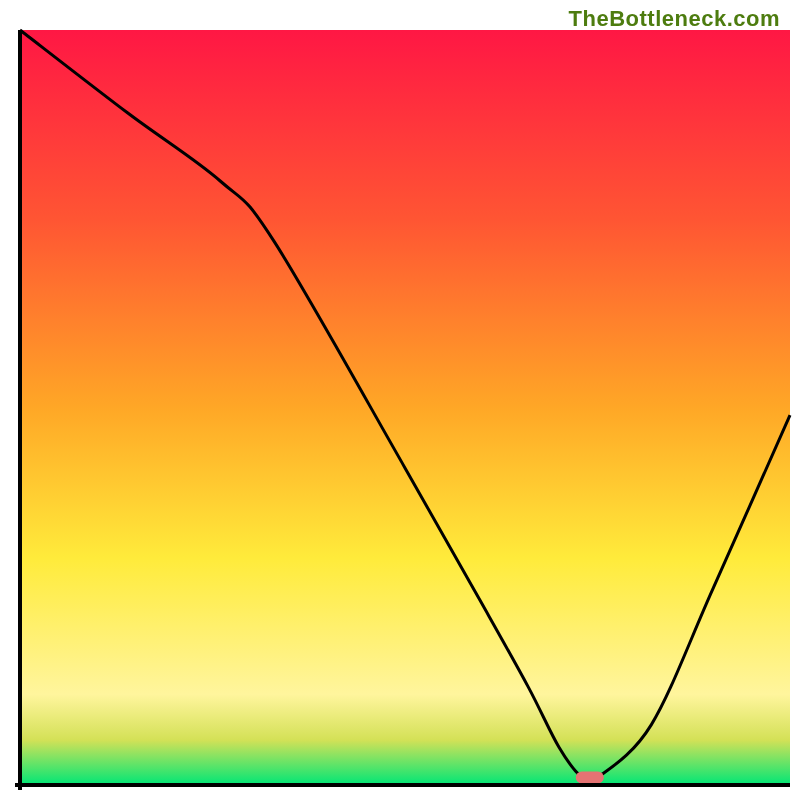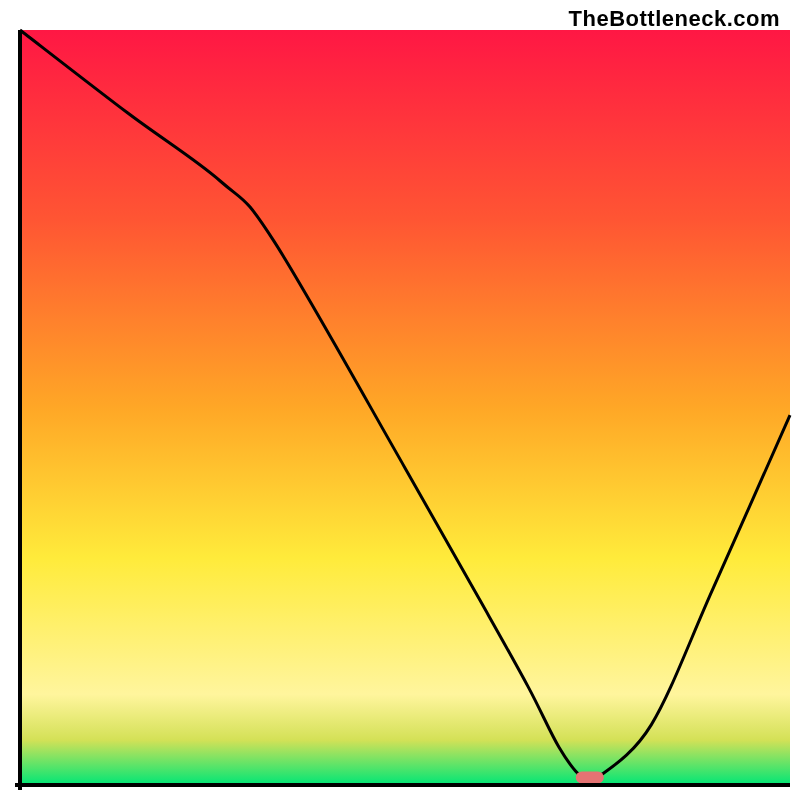--- a/index.html
+++ b/index.html
@@ -14,21 +14,21 @@
   position: relative;
   width: 800px;
   height: 800px;
 }
 .watermark {
   position: absolute;
   top: 6px;
   right: 20px;
   font-size: 22px;
   font-weight: bold;
-  color: #000000;
+  color: #4d7c0f;
   letter-spacing: 0.5px;
   margin-left: 15px;
 }
 svg {
   display: block;
 }
 </style>
 </head>
 <body>
 

